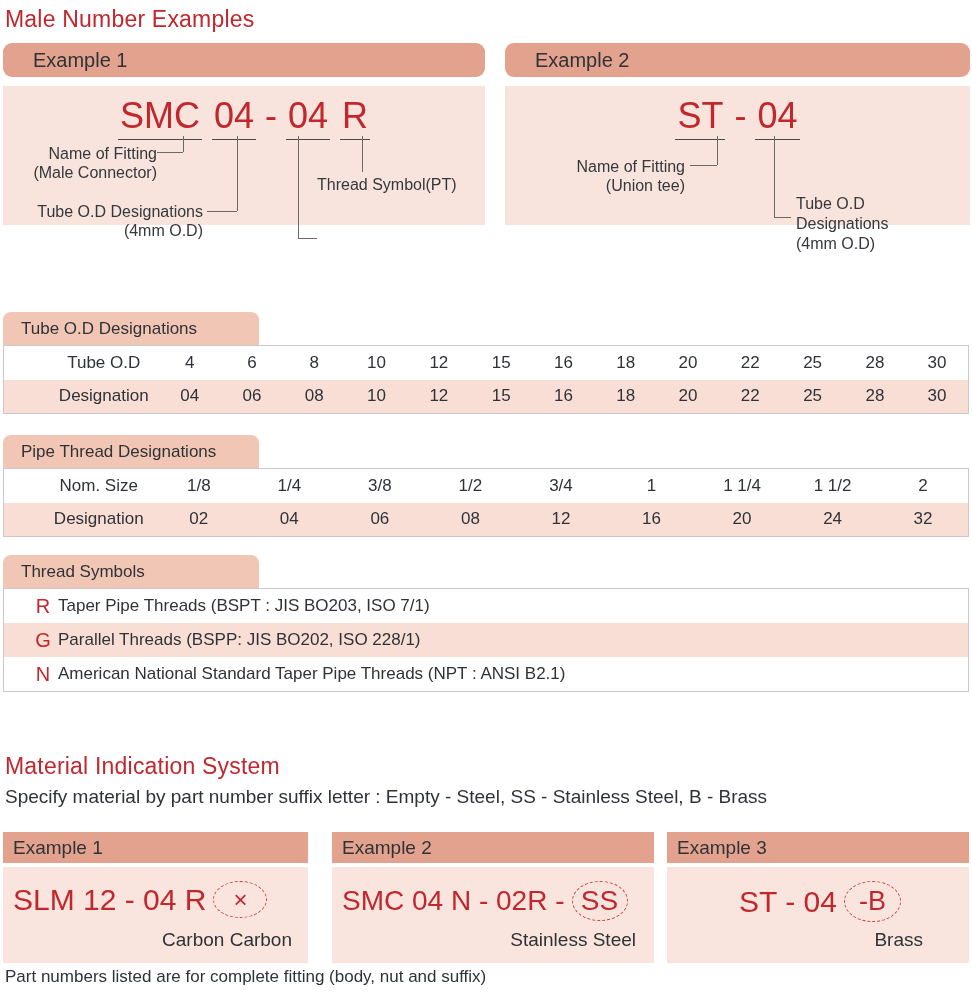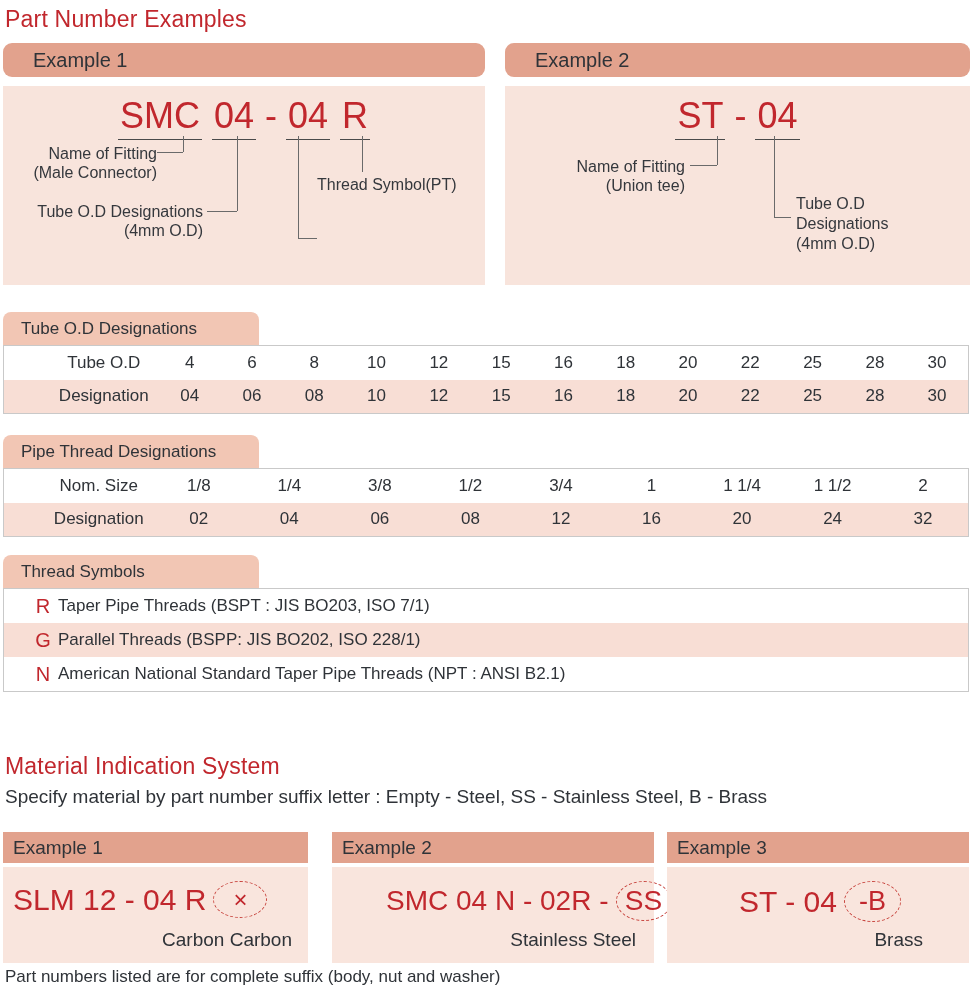--- a/index.html
+++ b/index.html
@@ -7,21 +7,21 @@
   body { font-family:"Liberation Sans","DejaVu Sans",sans-serif; color:#35383d; }
   #page { position:relative; width:972px; height:992px; background:#fff; overflow:hidden; }
 
   
   .main-title { position:absolute; left:5px; font-size:23px; font-weight:500; color:#c1272d; letter-spacing:0.2px; }
 
   
   .ex-panel { position:absolute; top:43px; }
   .ex-head { height:34px; background:#e2a28d; border-radius:9px; font-size:20px; color:#2f3338;
              line-height:34px; padding-left:30px; }
-  .ex-body { margin-top:9px; height:199px; background:#f8e4dc; position:relative; }
+  .ex-body { margin-top:9px; height:139px; background:#f8e4dc; position:relative; }
 
   .pn { position:absolute; top:12px; left:0; right:0; text-align:center; font-size:36px;
         line-height:1; color:#c1272d; white-space:nowrap; }
   .seg { display:inline-block; padding:0 2px 5px 2px; border-bottom:1px solid #4a4a4a; margin:0 5px; }
   .dash { display:inline-block; margin:0 4px; padding-bottom:5px; }
 
   .cv { position:absolute; width:0; border-left:1px solid #6a6a6a; }
   .ch { position:absolute; height:0; border-top:1px solid #6a6a6a; }
   .lbl { position:absolute; font-size:16px; color:#35383d; line-height:19px; white-space:nowrap; }
   .lbl.right { text-align:right; }
@@ -60,21 +60,21 @@
   .c-b  { width:57px; height:41px; font-size:27px; }
   .mlabel { position:absolute; bottom:12px; font-size:19px; color:#2f3338; }
 
   .footnote { position:absolute; left:5px; top:967px; font-size:17px; color:#2f3338; }
 </style>
 </head>
 <body>
 
 <div id="page">
 
-  <div class="main-title" style="top:6px;">Part Number Examples</div>
+  <div class="main-title" style="top:6px;">Male Number Examples</div>
 
   <div class="ex-panel" style="left:3px; width:482px;">
     <div class="ex-head">Example 1</div>
     <div class="ex-body">
       <div class="pn"><span class="seg">SMC</span><span class="seg">04</span><span class="dash">-</span><span class="seg">04</span><span class="seg">R</span></div>
 
       <div class="ch" style="top:66px; left:154px; width:26px;"></div>
       <div class="cv" style="top:50px; left:180px; height:16px;"></div>
       <div class="cv" style="top:50px; left:234px; height:75px;"></div>
       <div class="ch" style="top:125px; left:204px; width:30px;"></div>
@@ -219,21 +219,21 @@
               <span>×</span>
             </span>
         </div>
         <div class="mlabel" style="right:16px;">Carbon Carbon</div>
       </div>
     </div>
 
     <div class="mbox" style="width:322px; margin-right:13px;">
       <div class="mhead">Example 2</div>
       <div class="mbody">
-        <div class="mpn" style="font-size:28px;margin-left:44px;">
+        <div class="mpn" style="font-size:28px;">
           <span>SMC 04 N - 02R -</span>
           <span class="circle c-ss">
               <span>SS</span>
             </span>
         </div>
         <div class="mlabel" style="right:18px;">Stainless Steel</div>
       </div>
     </div>
 
     <div class="mbox" style="width:302px;">
@@ -243,15 +243,15 @@
           <span>ST - 04</span>
           <span class="circle c-b">
               <span>-B</span>
             </span>
         </div>
         <div class="mlabel" style="right:46px;">Brass</div>
       </div>
     </div>
   </div>
 
-  <div class="footnote">Part numbers listed are for complete suffix (body, nut and washer)</div>
+  <div class="footnote">Part numbers listed are for complete fitting (body, nut and suffix)</div>
 
 </div>
 
 </body></html>

